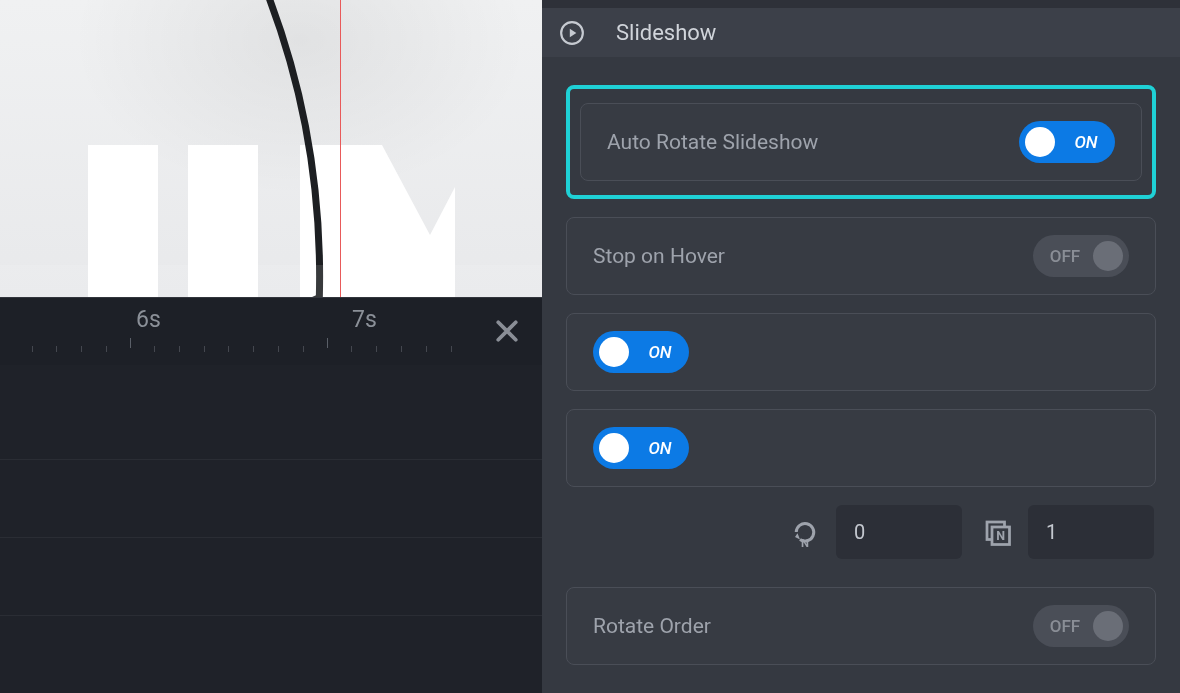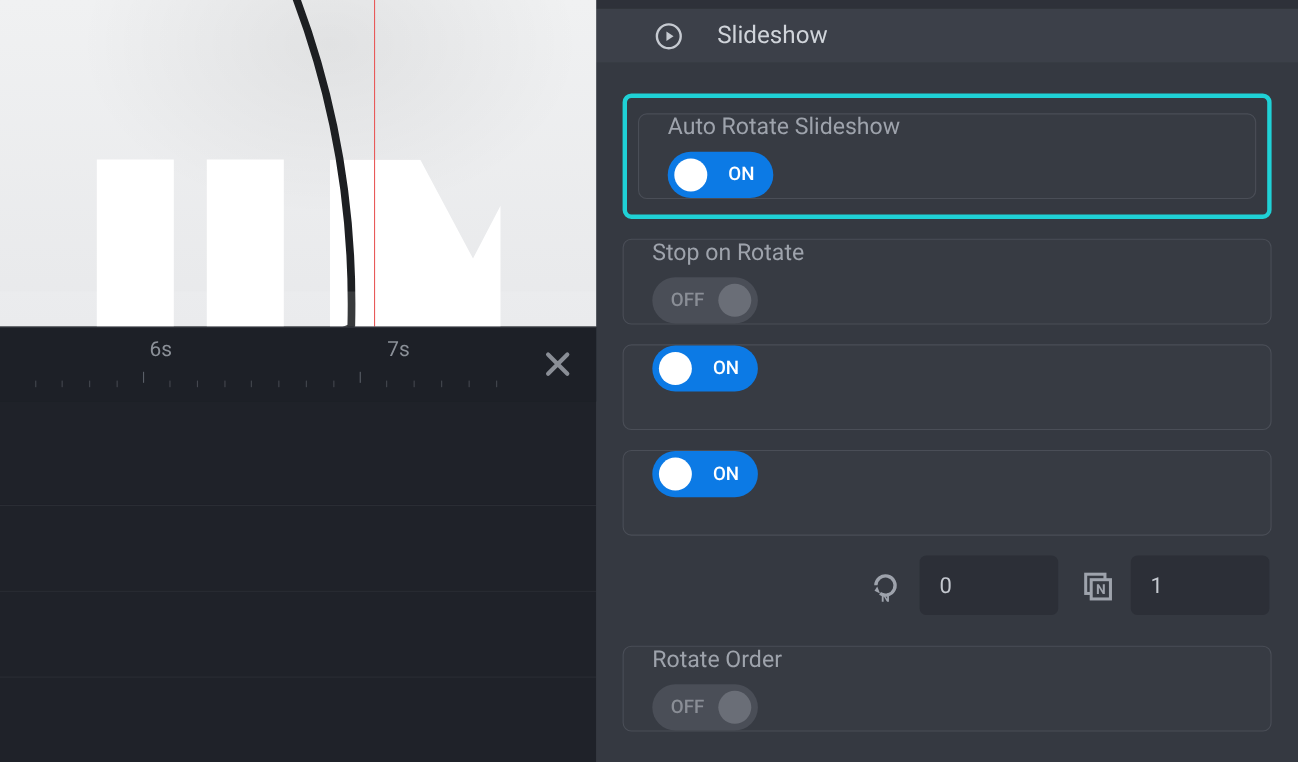--- a/index.html
+++ b/index.html
@@ -86,21 +86,21 @@
       position: absolute;
       top: 40px;
       width: 1px;
       height: 10px;
       background: #5a5f68;
     }
     .tick.minor { top: 48px; height: 6px; background: #44474f; }
     .tick-label {
       position: absolute;
       top: 8px;
-      font-size: 19px;
+      font-size: 23px;
       color: #8b9098;
       transform: translateX(6px);
     }
     .close-btn {
       position: absolute;
       right: 20px;
       top: 18px;
       width: 30px;
       height: 30px;
       cursor: pointer;
@@ -127,21 +127,21 @@
     }
     .panel-gap {
       height: 14px;
       background: #2e3139;
     }
     .panel-header {
       height: 80px;
       display: flex;
       align-items: center;
       gap: 30px;
-      padding: 0 52px;
+      padding: 0 16px;
       font-size: 22px;
       color: #d0d4da;
       background: #3c4049;
     }
     .panel-header .icon {
       width: 28px; height: 28px;
       display: flex; align-items: center; justify-content: center;
     }
     .panel-body {
       flex: 1;
@@ -156,24 +156,24 @@
       border: 4px solid #1fd1d6;
       border-radius: 8px;
       padding: 14px 10px;
     }
 
     .setting-row {
       height: 78px;
       border: 1px solid #4a4e57;
       border-radius: 8px;
       display: flex;
+      align-items: center;
       justify-content: space-between;
       padding: 0 26px;
       background: #373b43;
-      flex-direction: column;
     }
     .setting-label {
       font-size: 21px;
       color: #9ea3ac;
     }
 
     .toggle {
       width: 96px;
       height: 42px;
       border-radius: 21px;
@@ -195,21 +195,21 @@
       color: #8a8e96;
       justify-content: flex-end;
     }
     .toggle .knob {
       width: 30px; height: 30px;
       border-radius: 50%;
       background: #fff;
     }
     .toggle.off .knob { background: #6a6e77; }
     .toggle .txt { flex: 1; text-align: center; }
-    .toggle.on .txt { padding-left: 8px; }
+    .toggle.on .txt { padding-left: 8px; font-style: italic; }
     .toggle.off .txt { padding-right: 2px; }
 
     
     .numrow {
       display: flex;
       align-items: center;
       gap: 18px;
       padding: 0 2px;
       justify-content: flex-end;
     }
@@ -328,21 +328,21 @@
       <div class="setting-row">
         <span class="setting-label">Auto Rotate Slideshow</span>
         <div class="toggle on">
           <span class="knob"></span>
           <span class="txt">ON</span>
         </div>
       </div>
     </div>
 
     <div class="setting-row">
-      <span class="setting-label">Stop on Rotate</span>
+      <span class="setting-label">Stop on Hover</span>
       <div class="toggle off">
         <span class="txt">OFF</span>
         <span class="knob"></span>
       </div>
     </div>
 
     <div class="setting-row">
       <div class="toggle on">
         <span class="knob"></span>
         <span class="txt">ON</span>

